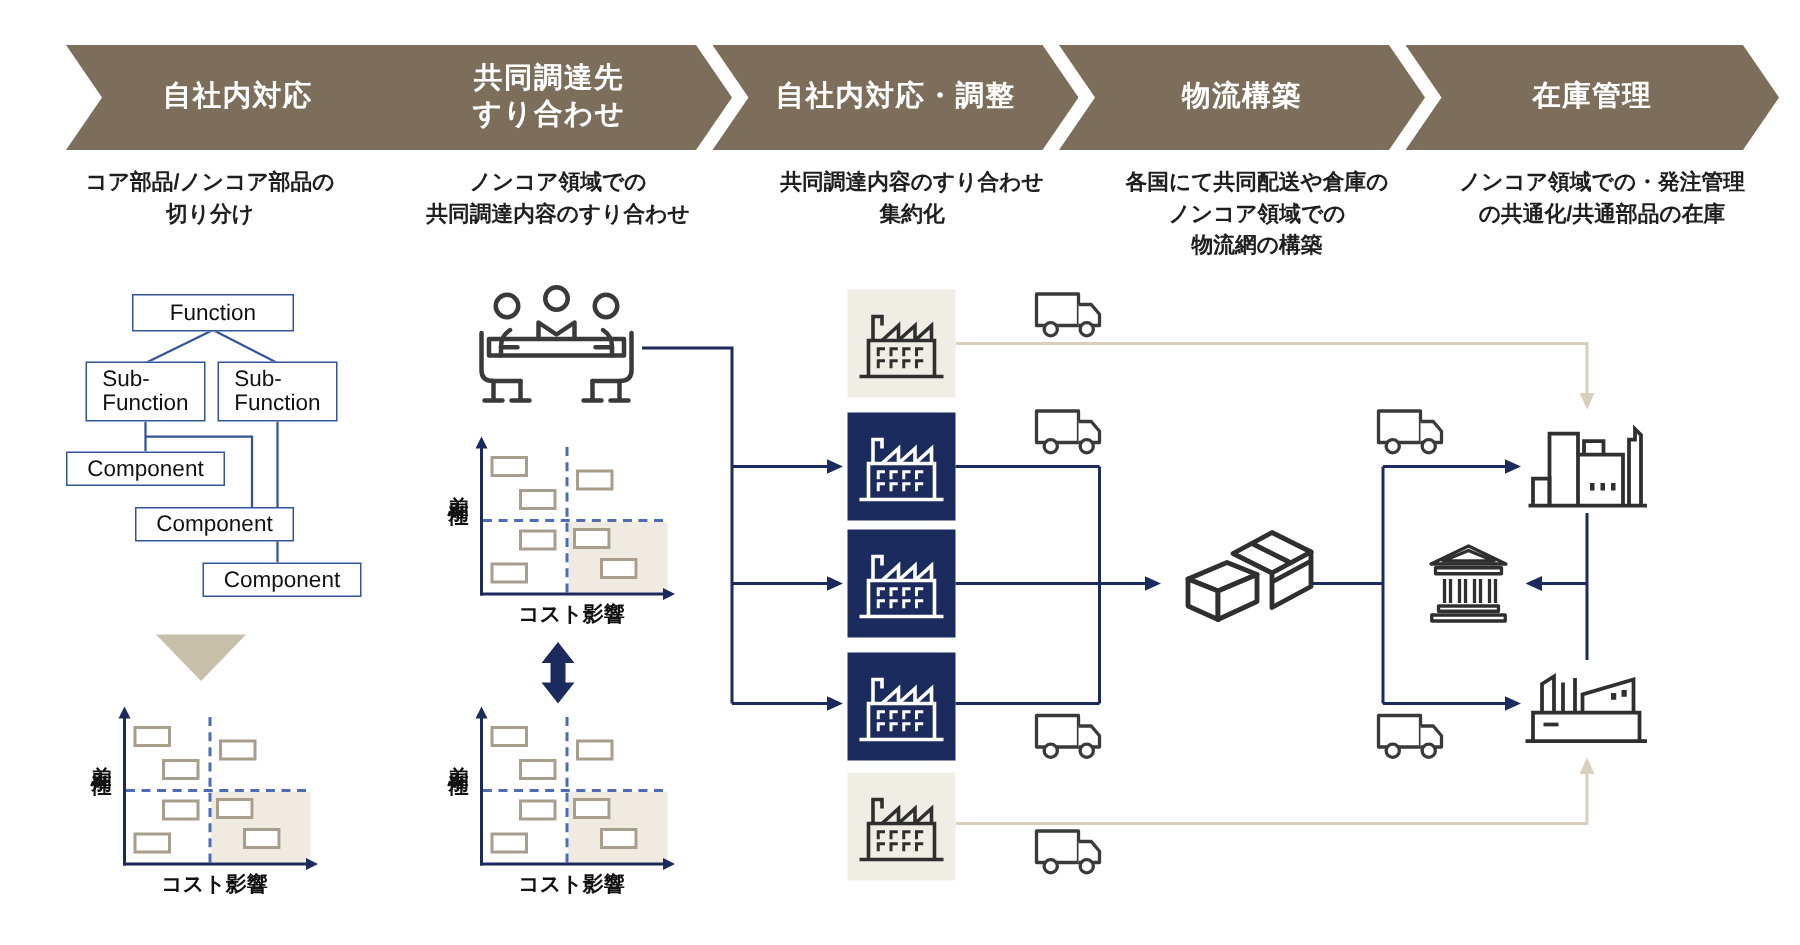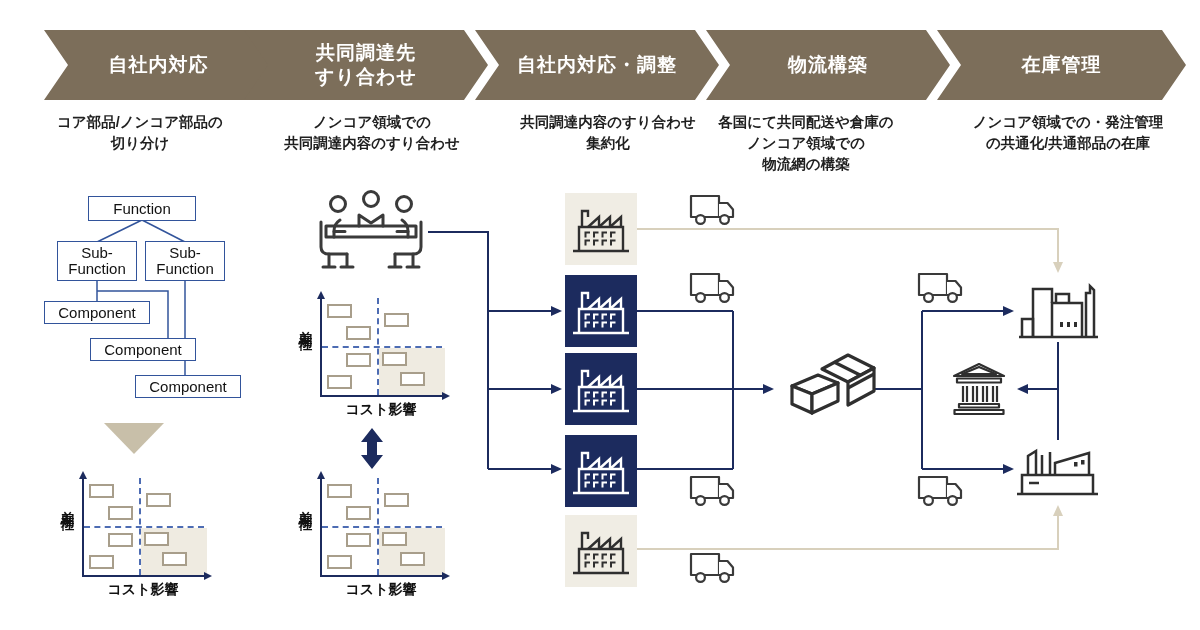--- a/index.html
+++ b/index.html
@@ -17,21 +17,21 @@
     clip-path:polygon(0 0, calc(100% - 24px) 0, 100% 50%, calc(100% - 24px) 100%, 0 100%, 24px 50%);
   }
   .desc{
     position:absolute;top:112px;text-align:center;font-size:14.5px;font-weight:bold;
     color:#1f1f1f;line-height:1.45;
   }
 
   
   .t-box{
     position:absolute;background:#fff;border:1.5px solid #32549b;box-sizing:border-box;
-    display:flex;align-items:center;justify-content:center;text-align:center;
+    display:flex;align-items:center;justify-content:center;text-align:left;
     font-size:15px;color:#111;line-height:1.05;
   }
 
   
   .matrix{position:absolute;width:150px;height:122px;}
   .m-ylabel{position:absolute;left:2px;top:22px;writing-mode:vertical-rl;font-size:13.5px;
     font-weight:bold;letter-spacing:3px;color:#111;}
   .m-plot{position:absolute;left:26px;top:0;width:122px;height:99px;}
   .m-shade{position:absolute;left:59px;top:50px;width:66px;height:47px;background:#efebe1;}
   .m-dash-v{position:absolute;left:57px;top:0;height:97px;border-left:2px dashed #4d6cb3;}
@@ -222,21 +222,21 @@
   <span>切り分け</span>
 </div>
 <div class="desc" style="left:252px;width:240px;">
   <span>ノンコア領域での</span><br>
   <span>共同調達内容のすり合わせ</span>
 </div>
 <div class="desc" style="left:488px;width:240px;">
   <span>共同調達内容のすり合わせ</span><br>
   <span>集約化</span>
 </div>
-<div class="desc" style="left:686px;width:240px;">
+<div class="desc" style="left:718px;width:240px;">
   <span>各国にて共同配送や倉庫の</span><br>
   <span>ノンコア領域での</span><br>
   <span>物流網の構築</span>
 </div>
 <div class="desc" style="left:948px;width:240px;">
   <span>ノンコア領域での・発注管理</span><br>
   <span>の共通化/共通部品の在庫</span>
 </div>
 
 <div class="t-box" style="left:88px;top:196px;width:108px;height:25px;">Function</div>

